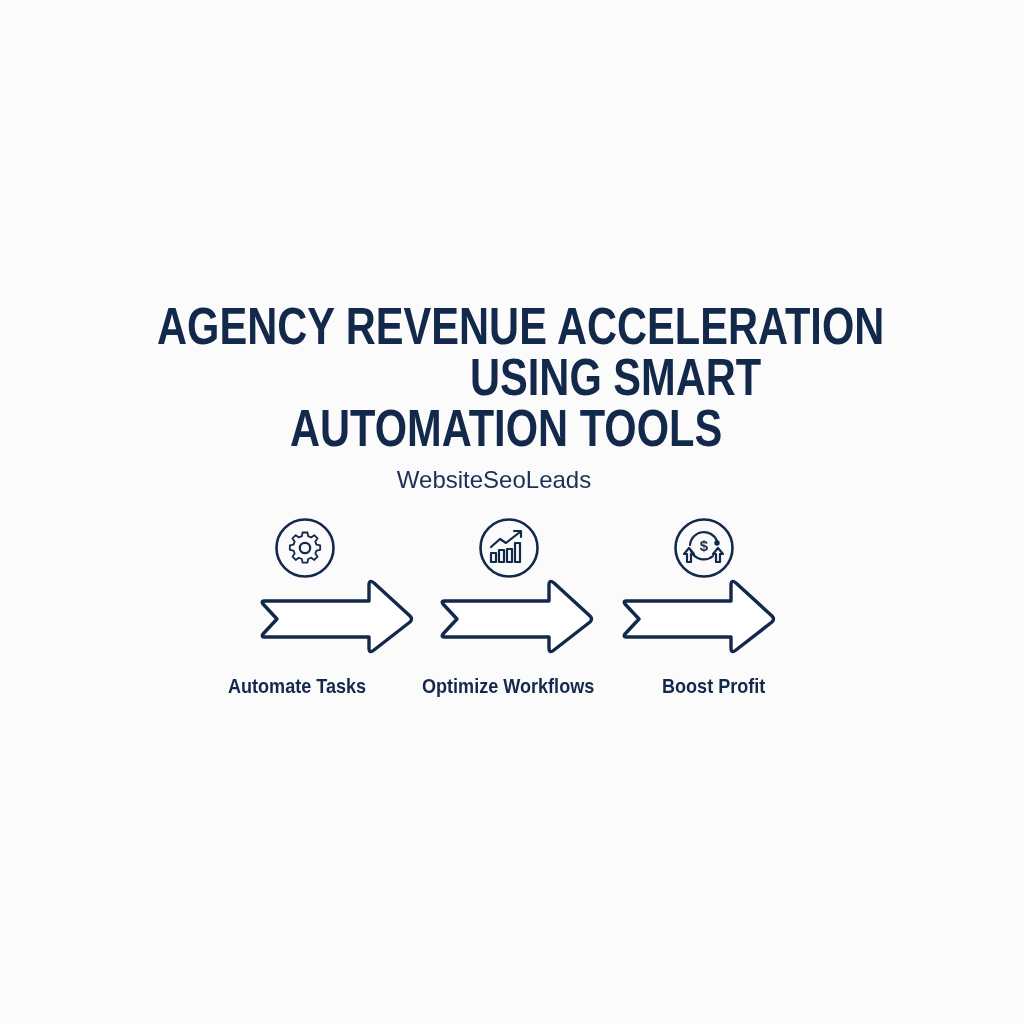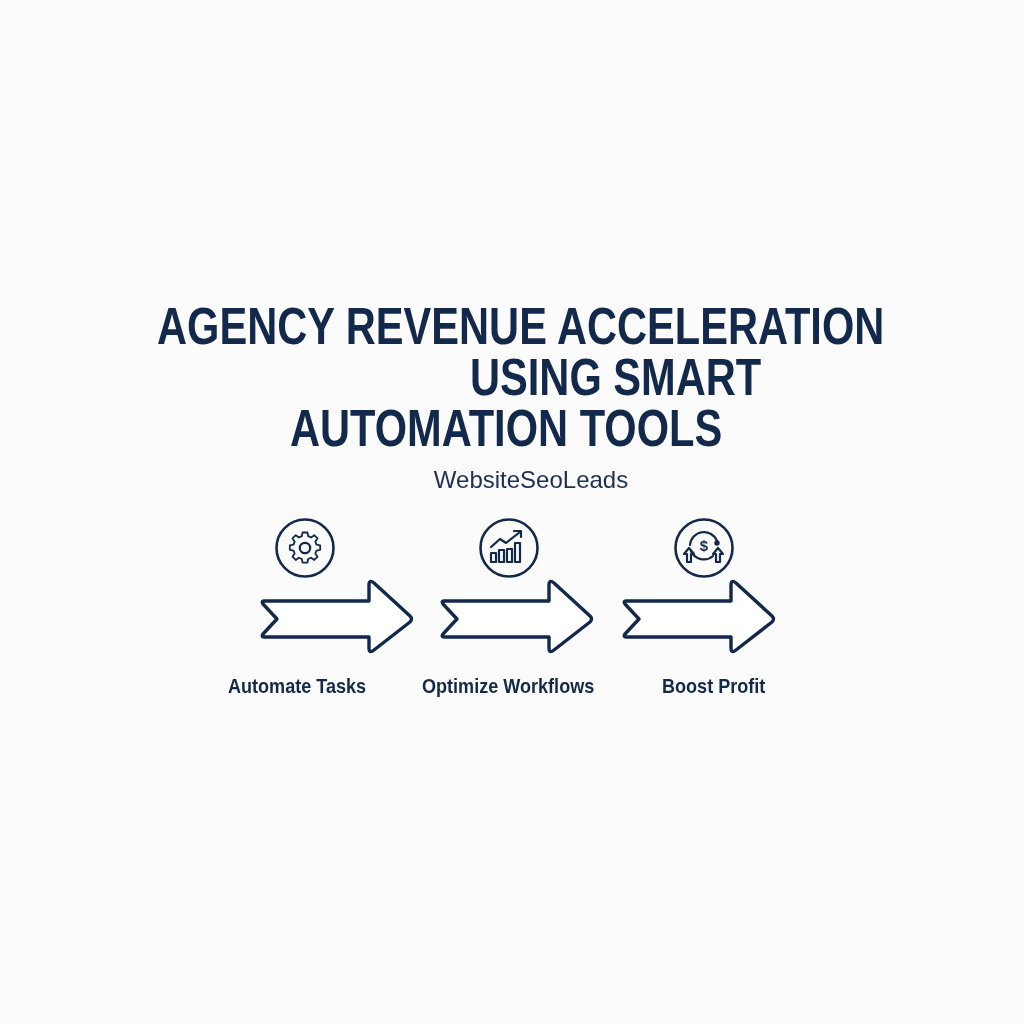--- a/index.html
+++ b/index.html
@@ -25,21 +25,20 @@
   #t2 { left: 470px; top: 351px; transform: scaleX(0.80); }
   #t3 { left: 290px; top: 402px; transform: scaleX(0.80); }
   .brand {
     position: absolute;
     left: 0; width: 988px;
     top: 466px;
     text-align: center;
     font-family: "Liberation Sans", sans-serif;
     font-size: 24px;
     color: #1d2f52;
-    margin-left: 37px;
   }
   .step-icon { position: absolute; }
   .step-arrow { position: absolute; }
   .step-label {
     position: absolute;
     font-family: "Liberation Sans", sans-serif;
     font-weight: bold;
     color: #13294b;
     font-size: 21px;
     white-space: nowrap;

